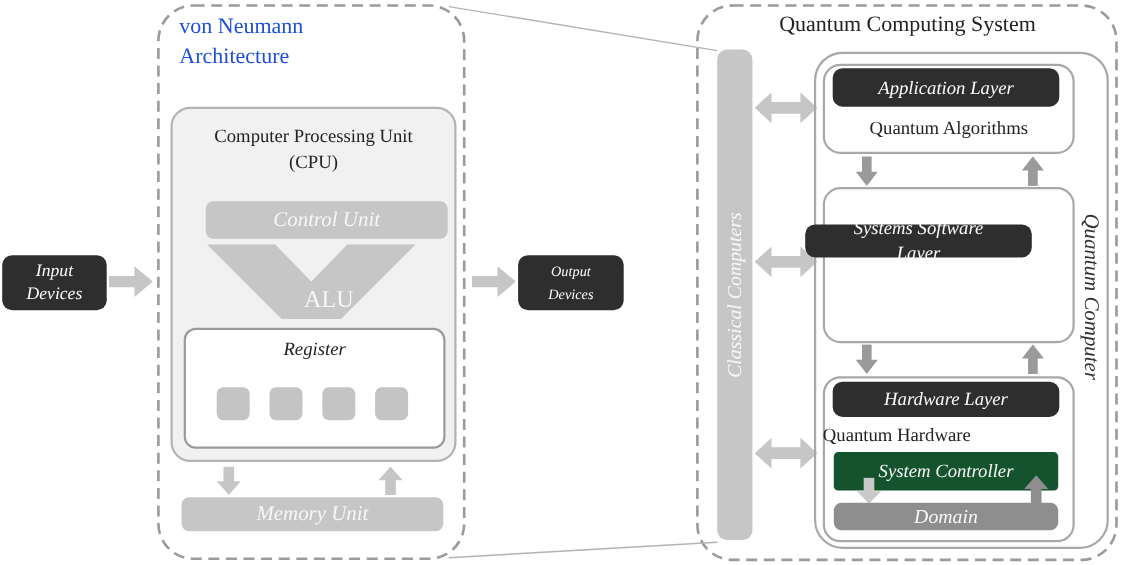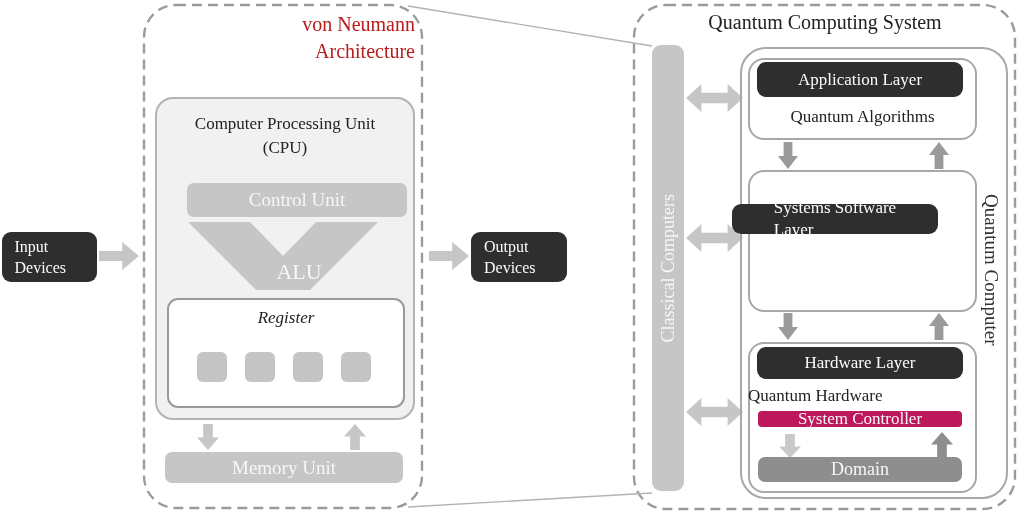--- a/index.html
+++ b/index.html
@@ -1,21 +1,21 @@
 <!DOCTYPE html>
 <html><head>
 <meta charset="utf-8">
 <style>
   html,body{margin:0;padding:0;background:#fff;}
   #canvas{
     position:relative;width:1024px;height:514px;background:#fff;overflow:hidden;
     font-family:"Liberation Serif","DejaVu Serif",serif;color:#2a2a2a;
   }
   .abs{position:absolute;box-sizing:border-box;}
-  .center{display:flex;align-items:center;justify-content:center;text-align:left;}
+  .center{display:flex;align-items:center;justify-content:center;text-align:center;font-style:italic;}
   .darkbox{background:#2e2e2e;color:#fcfcfc;border-radius:9px;}
   .graybox{background:#c6c6c6;color:#f7f7f7;border-radius:7px;}
   .layerbox{background:#fff;border:2px solid #a8a8a8;border-radius:16px;}
   .whitetxt{color:#f7f7f7;}
   .arr{position:absolute;background:#c6c6c6;}
   .arr-right{clip-path:polygon(0 32%,58% 32%,58% 0,100% 50%,58% 100%,58% 68%,0 68%);}
   .arr-down{clip-path:polygon(28% 0,72% 0,72% 52%,100% 52%,50% 100%,0 52%,28% 52%);}
   .arr-up{clip-path:polygon(50% 0,100% 48%,72% 48%,72% 100%,28% 100%,28% 48%,0 48%);}
   .arr-double{clip-path:polygon(0 50%,27% 0,27% 31%,73% 31%,73% 0,100% 50%,73% 100%,73% 69%,27% 69%,27% 100%);}
   .vtext-up{writing-mode:vertical-rl;transform:rotate(180deg);} 
@@ -28,21 +28,21 @@
 
 <div id="canvas">
 
   <svg class="abs" style="left:0;top:0;" width="1024" height="514" viewBox="0 0 1024 514">
     <rect x="144" y="5" width="278" height="503" rx="32" fill="none" stroke="#9b9b9b" stroke-width="2.4" stroke-dasharray="10 6"></rect>
     <rect x="634" y="5" width="381" height="504" rx="32" fill="none" stroke="#9b9b9b" stroke-width="2.4" stroke-dasharray="10 6"></rect>
     <line x1="408" y1="6" x2="652" y2="46" stroke="#b3b3b3" stroke-width="1.3"></line>
     <line x1="408" y1="507" x2="652" y2="493" stroke="#b3b3b3" stroke-width="1.3"></line>
   </svg>
 
-  <div class="abs" style="left:175px;top:11px;width:240px;text-align:right;font-size:20px;line-height:27px;color:#b91c1c;">
+  <div class="abs" style="left:163px;top:11px;width:240px;text-align:left;font-size:20px;line-height:27px;color:#1d4ed8;">
     <div>von Neumann</div>
     <div>Architecture</div>
   </div>
 
   <div class="abs darkbox center" style="left:2px;top:232px;width:95px;height:50px;font-size:16px;line-height:21px;">
     <span style="width:70px;">Input Devices</span>
   </div>
   <div class="arr arr-right" style="left:99px;top:242px;width:40px;height:28px;"></div>
 
   <div class="abs" style="left:155px;top:97px;width:260px;height:323px;background:#f1f1f1;border:2px solid #b3b3b3;border-radius:18px;"></div>
@@ -68,21 +68,21 @@
   <div class="sq" style="left:341px;top:352px;"></div>
 
   <div class="arr arr-down" style="left:197px;top:424px;width:22px;height:26px;"></div>
   <div class="arr arr-up" style="left:344px;top:424px;width:22px;height:26px;"></div>
 
   <div class="abs graybox center" style="left:165px;top:452px;width:238px;height:31px;font-size:19px;">
     <span>Memory Unit</span>
   </div>
 
   <div class="arr arr-right" style="left:429px;top:242px;width:40px;height:28px;"></div>
-  <div class="abs darkbox center" style="left:471px;top:232px;width:96px;height:50px;font-size:16px;line-height:21px;">
+  <div class="abs darkbox center" style="left:471px;top:232px;width:96px;height:50px;font-size:13px;line-height:21px;">
     <span style="width:70px;">Output Devices</span>
   </div>
 
   <div class="abs" style="left:653px;top:11px;width:344px;text-align:center;font-size:20px;color:#222;">Quantum Computing System</div>
 
   <div class="abs center" style="left:652px;top:45px;width:32px;height:446px;background:#c6c6c6;border-radius:9px;">
     <span class="vtext-up whitetxt" style="font-size:18px;">Classical Computers</span>
   </div>
 
   <div class="arr arr-double" style="left:686px;top:84px;width:57px;height:28px;"></div>
@@ -113,21 +113,21 @@
 
   <div class="arr arr-down" style="left:778px;top:313px;width:20px;height:27px;background:#9a9a9a;"></div>
   <div class="arr arr-up" style="left:929px;top:313px;width:20px;height:27px;background:#9a9a9a;"></div>
 
   <div class="abs layerbox" style="left:748px;top:342px;width:229px;height:151px;"></div>
   <div class="abs darkbox center" style="left:757px;top:347px;width:206px;height:32px;font-size:17px;">
     <span>Hardware Layer</span>
   </div>
   <div class="abs" style="left:748px;top:386px;width:229px;font-size:17px;color:#222;">Quantum Hardware</div>
 
-  <div class="abs center" style="left:758px;top:411px;width:204px;height:16px;background:#be185d;border-radius:4px;">
+  <div class="abs center" style="left:758px;top:411px;width:204px;height:35px;background:#14532d;border-radius:4px;">
     <span class="whitetxt" style="font-size:17px;">System Controller</span>
   </div>
 
   <div class="arr arr-down" style="left:779px;top:434px;width:22px;height:24px;background:#c9c9c9;"></div>
   <div class="arr arr-up" style="left:931px;top:432px;width:22px;height:26px;background:#8e8e8e;"></div>
 
   <div class="abs center" style="left:758px;top:457px;width:204px;height:25px;background:#8e8e8e;border-radius:7px;">
     <span class="whitetxt" style="font-size:18px;">Domain</span>
   </div>
 

